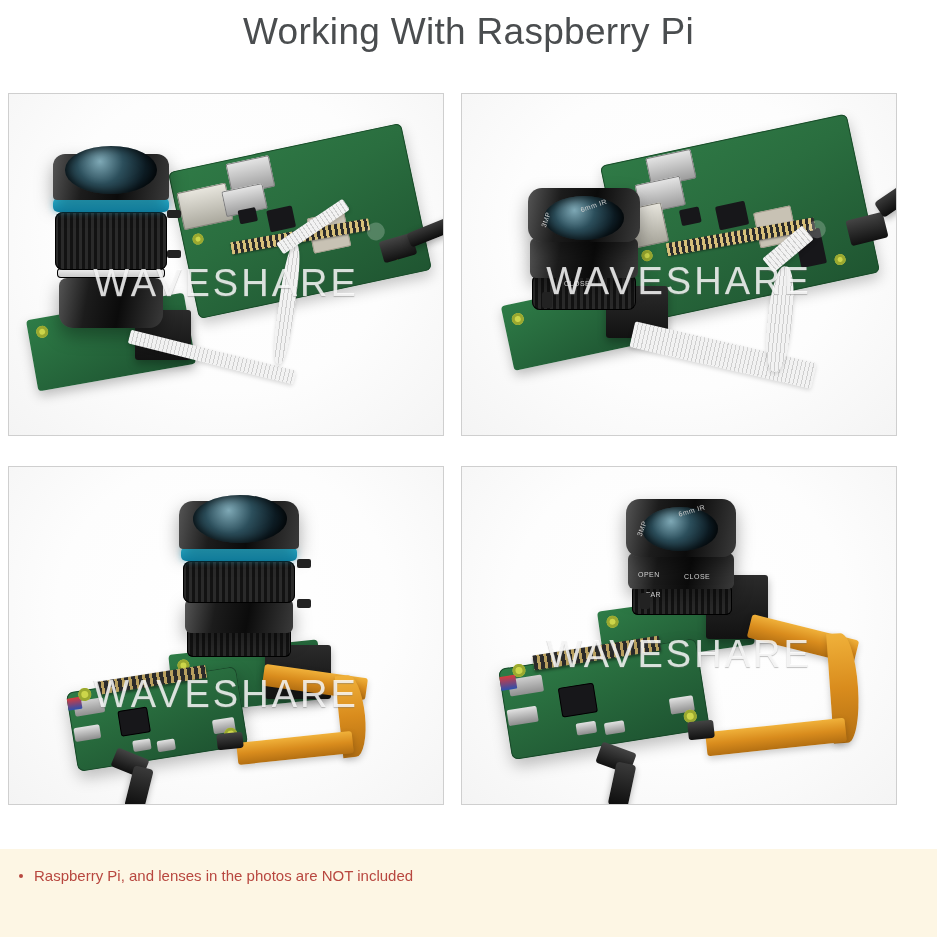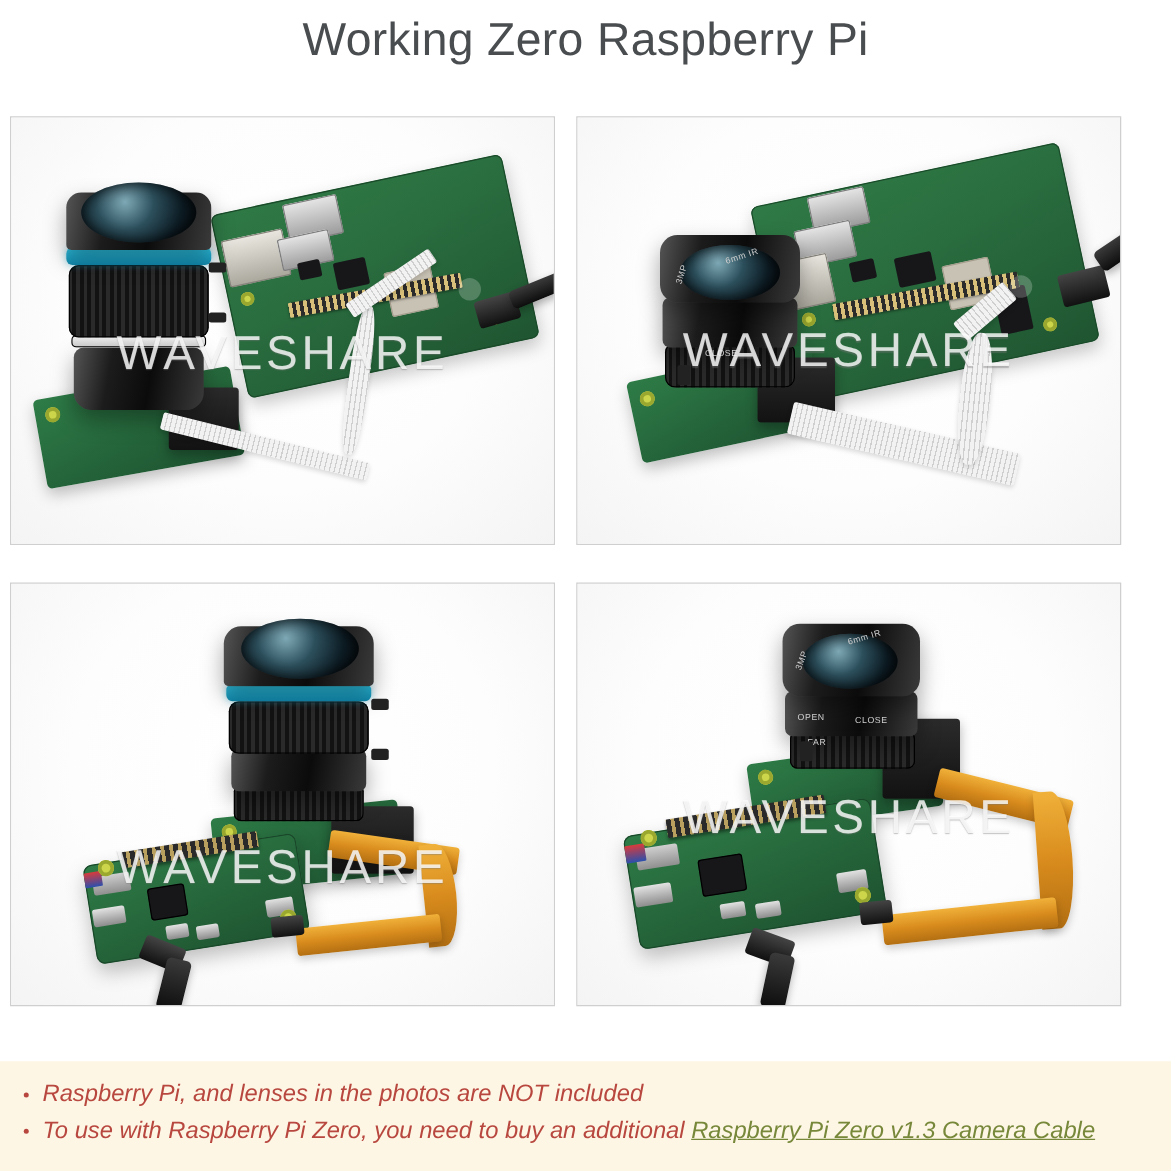--- a/index.html
+++ b/index.html
@@ -228,44 +228,43 @@
   .notice ul {
     list-style: none;
     margin: 0;
     padding: 0;
   }
   .notice li {
     position: relative;
     padding-left: 20px;
     margin-bottom: 11px;
     color: #b8473f;
-    font-size: 19px;
+    font-size: 15px;
     line-height: 18px;
     white-space: nowrap;
-    font-style: italic;
   }
   .notice li::before {
     content: "";
     position: absolute;
     left: 5px;
     top: 7px;
     width: 4px;
     height: 4px;
     border-radius: 50%;
     background: #b8473f;
   }
   .notice a {
     color: #77883a;
     text-decoration: underline;
   }
 </style>
 </head>
 <body>
 
-<h1 class="page-title">Working Zero Raspberry Pi</h1>
+<h1 class="page-title">Working With Raspberry Pi</h1>
 
 <div class="gallery">
 
   <div class="photo-panel">
     <div class="photo-stage">
 
       <div class="pi4 obj" style="left:172px; top:52px; width:238px; height:150px;">
         <div class="eth" style="left:4px; top:22px; width:50px; height:38px;"></div>
         <div class="usb" style="left:58px; top:4px; width:44px; height:32px;"></div>
         <div class="usb" style="left:48px; top:30px; width:42px; height:26px;"></div>
@@ -439,17 +438,14 @@
     </div>
   </div>
 
 </div>
 
 <div class="notice">
   <ul>
     <li>
       <span>Raspberry Pi, and lenses in the photos are NOT included</span>
     </li>
-    <li>
-      <span>To use with Raspberry Pi Zero, you need to buy an additional </span><a href="#">Raspberry Pi Zero v1.3 Camera Cable</a>
-    </li>
   </ul>
 </div>
 
 </body></html>

